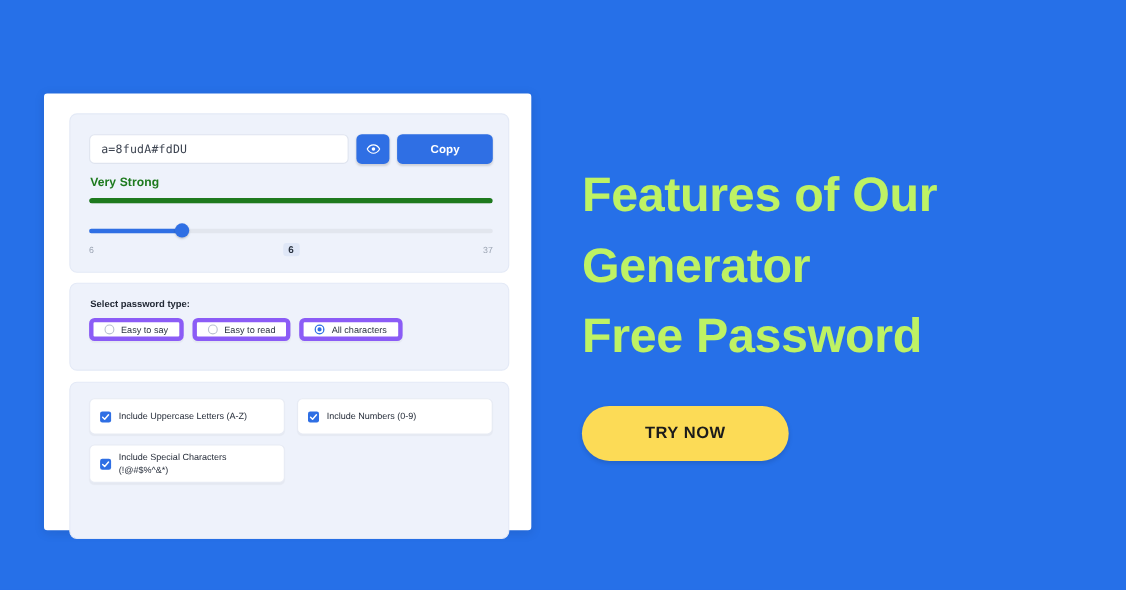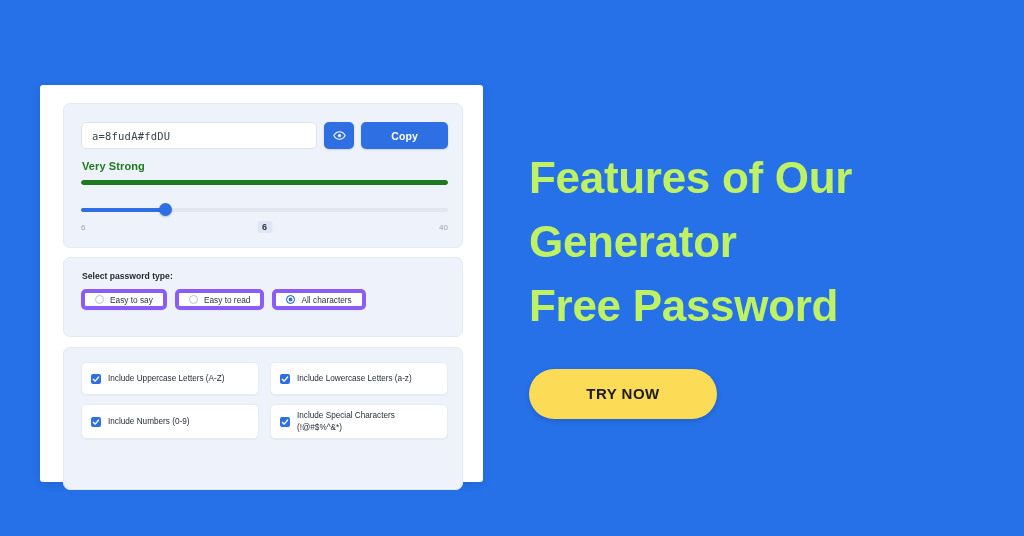--- a/index.html
+++ b/index.html
@@ -318,21 +318,21 @@
 
     <div id="slider-wrap">
       <div id="slider-track"></div>
       <div id="slider-fill" style="width: 23%;"></div>
       <div id="slider-thumb" style="left: 23%;"></div>
     </div>
 
     <div id="slider-scale">
       <span class="scale-end" id="scale-min">6</span>
       <span id="scale-current">6</span>
-      <span class="scale-end" id="scale-max">40</span>
+      <span class="scale-end" id="scale-max">37</span>
     </div>
   </div>
 
   <div class="panel" id="panel-type">
     <div id="type-title">Select password type:</div>
     <div id="type-options">
         <div class="opt-pill">
           <span class="radio"></span>
           <span class="lbl">Easy to say</span>
         </div>
@@ -356,28 +356,20 @@
             </svg>
           </span>
           <span class="lbl">Include Uppercase Letters (A-Z)</span>
         </div>
         <div class="chk-card">
           <span class="checkbox">
             <svg width="8" height="8" viewBox="0 0 24 24" fill="none" stroke="#ffffff" stroke-width="4" stroke-linecap="round" stroke-linejoin="round">
               <polyline points="4,13 9.5,18.5 20,6"></polyline>
             </svg>
           </span>
-          <span class="lbl">Include Lowercase Letters (a-z)</span>
-        </div>
-        <div class="chk-card">
-          <span class="checkbox">
-            <svg width="8" height="8" viewBox="0 0 24 24" fill="none" stroke="#ffffff" stroke-width="4" stroke-linecap="round" stroke-linejoin="round">
-              <polyline points="4,13 9.5,18.5 20,6"></polyline>
-            </svg>
-          </span>
           <span class="lbl">Include Numbers (0-9)</span>
         </div>
         <div class="chk-card">
           <span class="checkbox">
             <svg width="8" height="8" viewBox="0 0 24 24" fill="none" stroke="#ffffff" stroke-width="4" stroke-linecap="round" stroke-linejoin="round">
               <polyline points="4,13 9.5,18.5 20,6"></polyline>
             </svg>
           </span>
           <span class="lbl">Include Special Characters (!@#$%^&amp;*)</span>
         </div>

